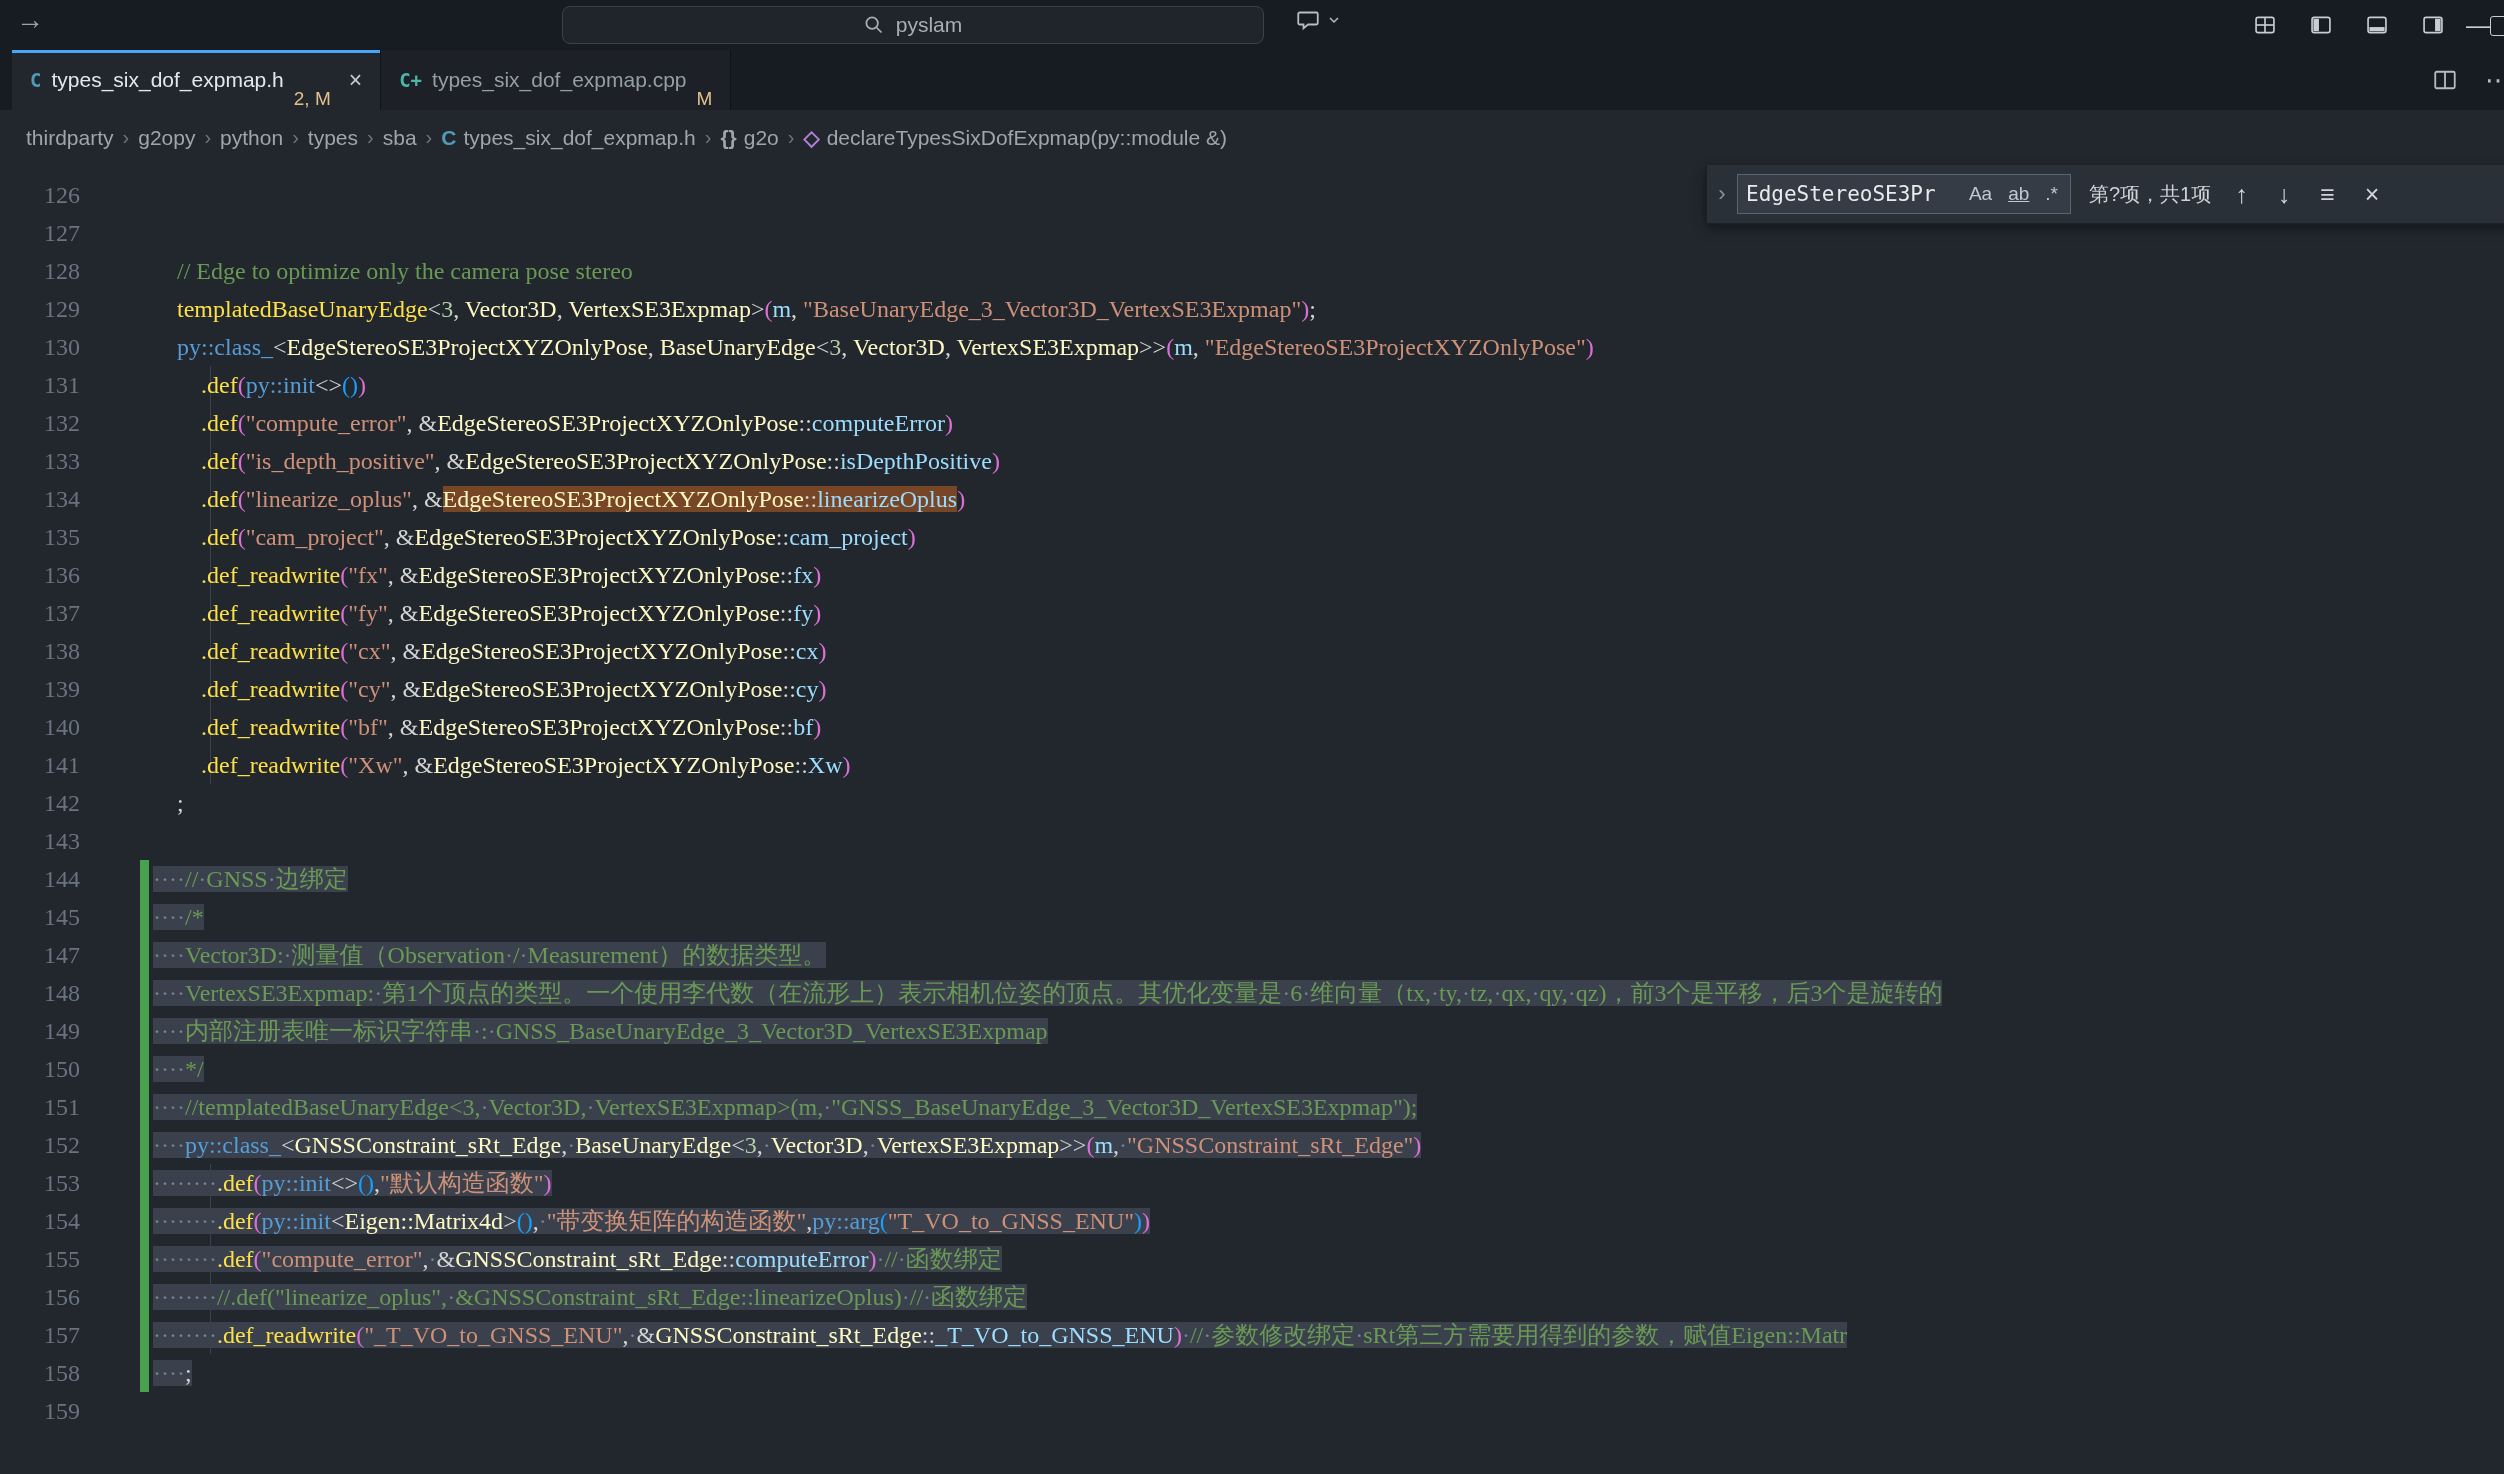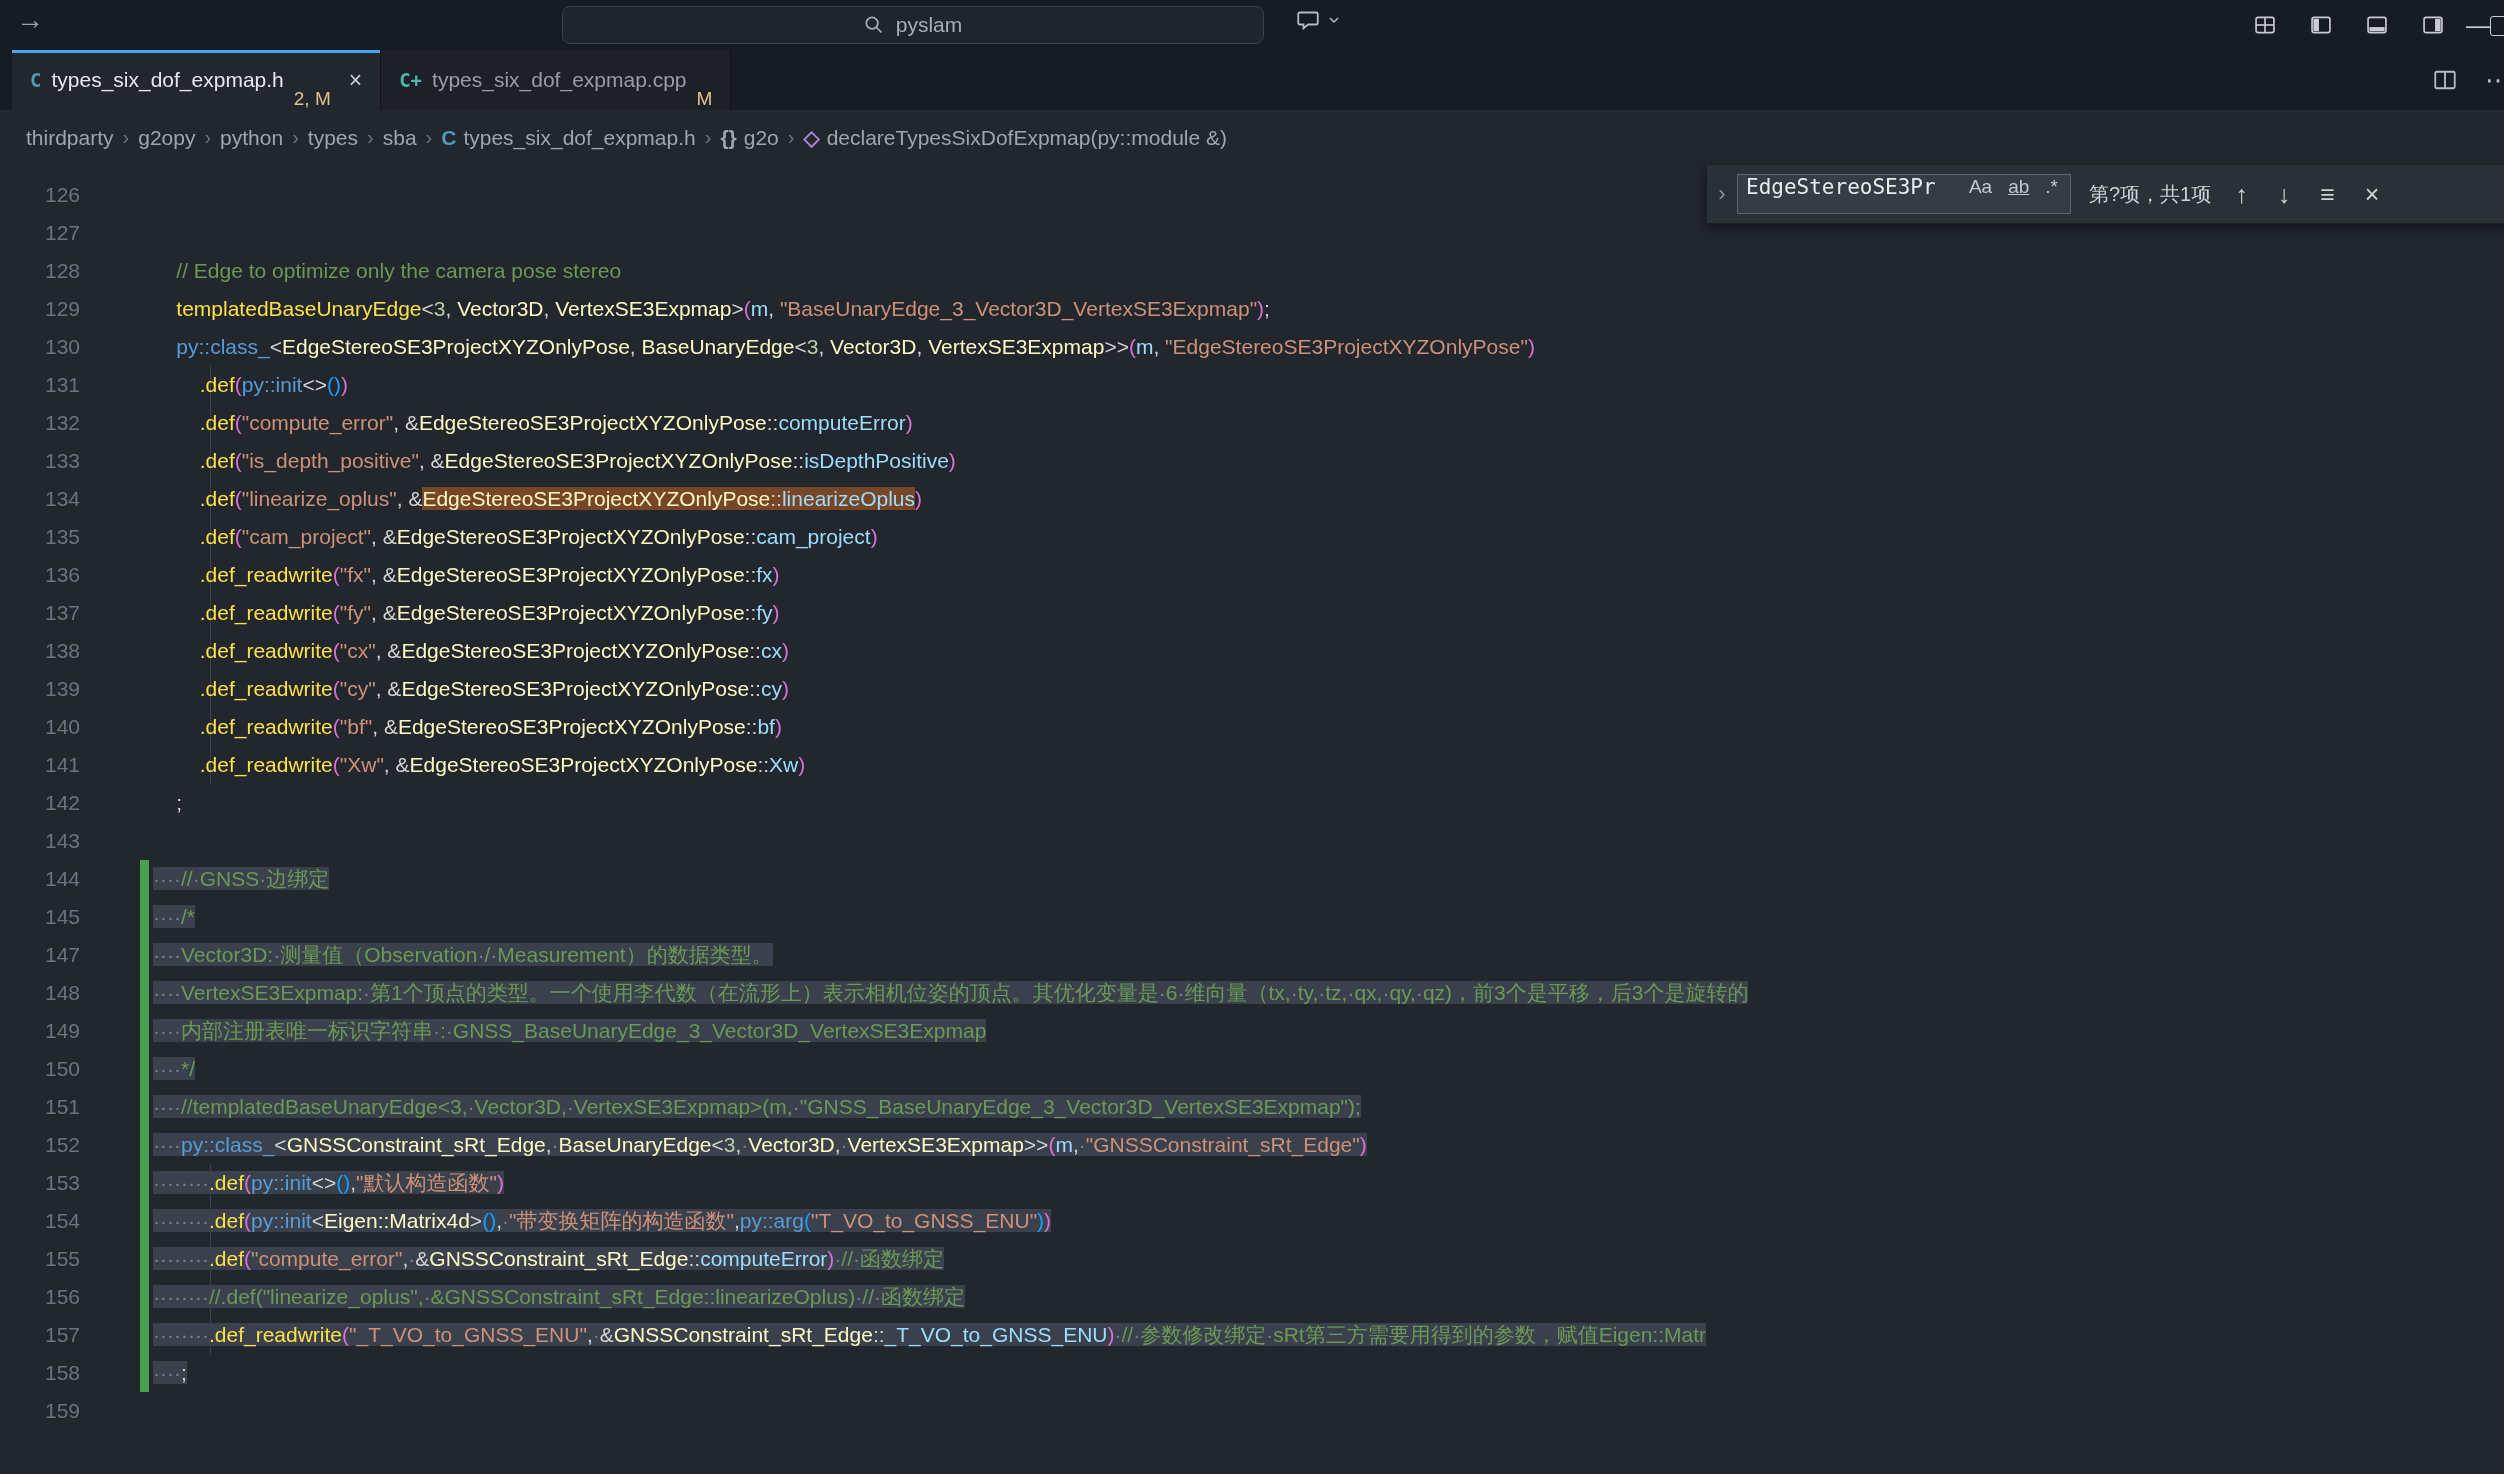--- a/index.html
+++ b/index.html
@@ -34,39 +34,39 @@
 
   
   .breadcrumbs{position:absolute;top:110px;left:0;right:0;height:55px;background:var(--editor-bg,#22272e);display:flex;align-items:center;padding-left:26px;color:#9da5ad;font-size:21px;}
   .crumb{display:flex;align-items:flex-end;gap:7px;white-space:pre;}
   .crumb-sep{color:#6e7680;margin:0 9px;font-size:20px;}
   .crumb .cicon{font-weight:bold;}
 
   
   .editor{position:absolute;top:165px;left:0;right:0;bottom:0;overflow:hidden;}
   .code-scroll{margin-top:-27px;}
-  .row{display:flex;height:38px;line-height:38px;font-family:Liberation Sans, sans-serif;font-size:21px;white-space:pre;}
+  .row{display:flex;height:38px;line-height:38px;font-family:Liberation Serif, serif;font-size:24px;white-space:pre;}
   .num{width:80px;text-align:right;color:#6a7380;flex:none;user-select:none;}
   .deco{width:73px;flex:none;position:relative;}
   .addbar{position:absolute;left:60px;top:0;bottom:0;width:9px;background:var(--added,#47a14f);}
   .codecell{flex:1 1 auto;position:relative;min-width:0;}
   .guide{position:absolute;left:57px;top:0;bottom:0;width:1px;background:#3a424e;}
   .linetext{position:relative;}
   .linetext.sel{background:var(--selection,#3a414c);}
   .ws{color:#768292;}
   .hl{background:var(--find-match,rgba(224,108,28,0.45));}
   .tk-p{color:#d4d4d4;} .tk-c{color:#6a9955;} .tk-s{color:#ce9178;}
   .tk-t{color:#fef9c3;margin-top:12px;} .tk-v{color:#9cdcfe;} .tk-f{color:#fde047;}
   .tk-n{color:#b5cea8;} .tk-b{color:#569cd6;} .tk-u{color:#da70d6;}
   .tk-bl{color:#179fff;}
 
   
   .findw{position:absolute;top:165px;left:1706px;width:812px;height:58px;background:#2a3038;border:1px solid #1b2026;border-top:none;box-shadow:0 4px 12px rgba(0,0,0,.45);display:flex;align-items:center;z-index:5;}
   .grip{width:30px;height:100%;display:flex;align-items:center;justify-content:center;color:#8a929b;font-size:22px;}
-  .finput{width:334px;height:40px;background:#353c46;border:1px solid #5a6572;box-sizing:border-box;display:flex;align-items:flex-start;padding:0 8px;font-family:"DejaVu Sans Mono",monospace;font-size:21px;color:#e8ebee;overflow:hidden;white-space:nowrap;}
+  .finput{width:334px;height:40px;background:#353c46;border:1px solid #5a6572;box-sizing:border-box;display:flex;align-items:center;padding:8px 8px;font-family:"DejaVu Sans Mono",monospace;font-size:21px;color:#e8ebee;overflow:hidden;white-space:nowrap;}
   .fopts{margin-left:auto;display:flex;gap:8px;color:#c2c8cf;font-size:19px;font-family:"Liberation Sans",sans-serif;}
   .fopt{padding:1px 4px;border-radius:4px;}
   .fopt.word{text-decoration:underline;}
   .fresults{margin-left:18px;color:#ced3d9;font-size:20px;white-space:nowrap;}
   .fnav{display:flex;align-items:center;gap:30px;margin-left:24px;color:#cfd4da;font-size:25px;}
 </style>
 </head>
 <body>
 
 <div class="titlebar">

